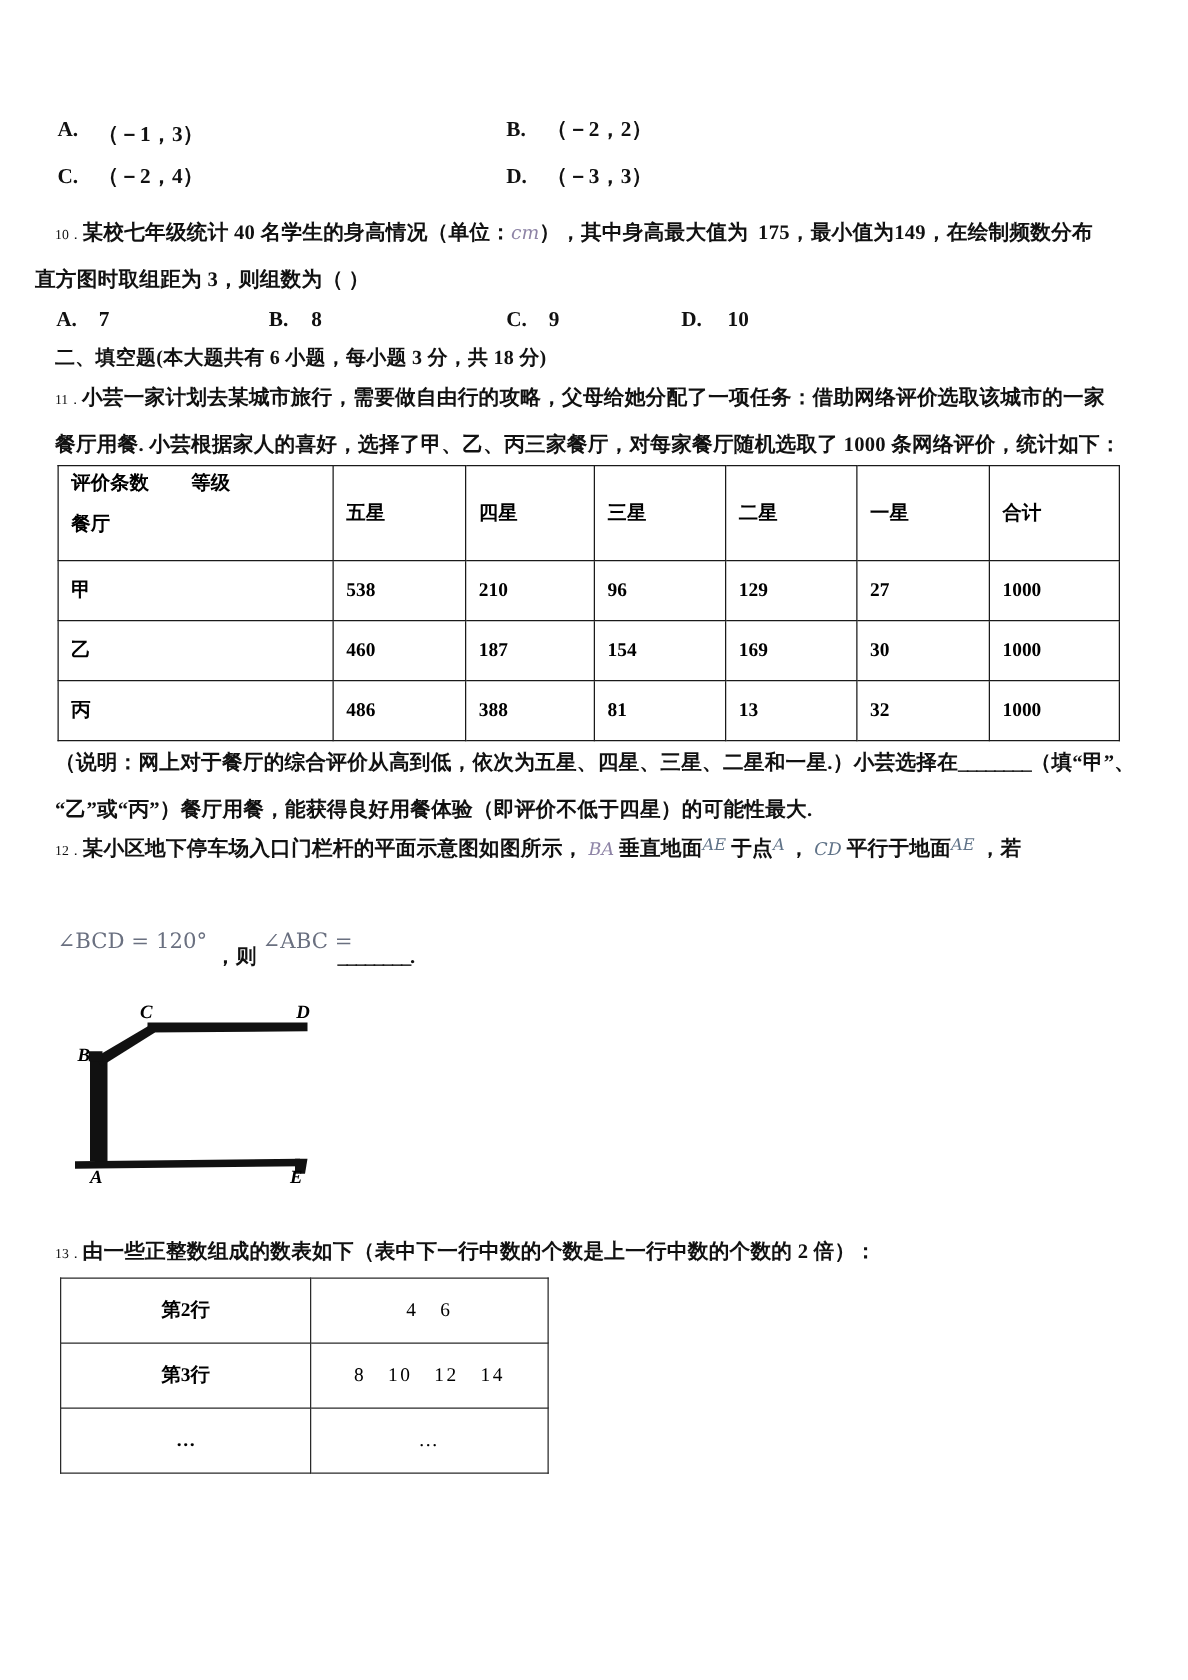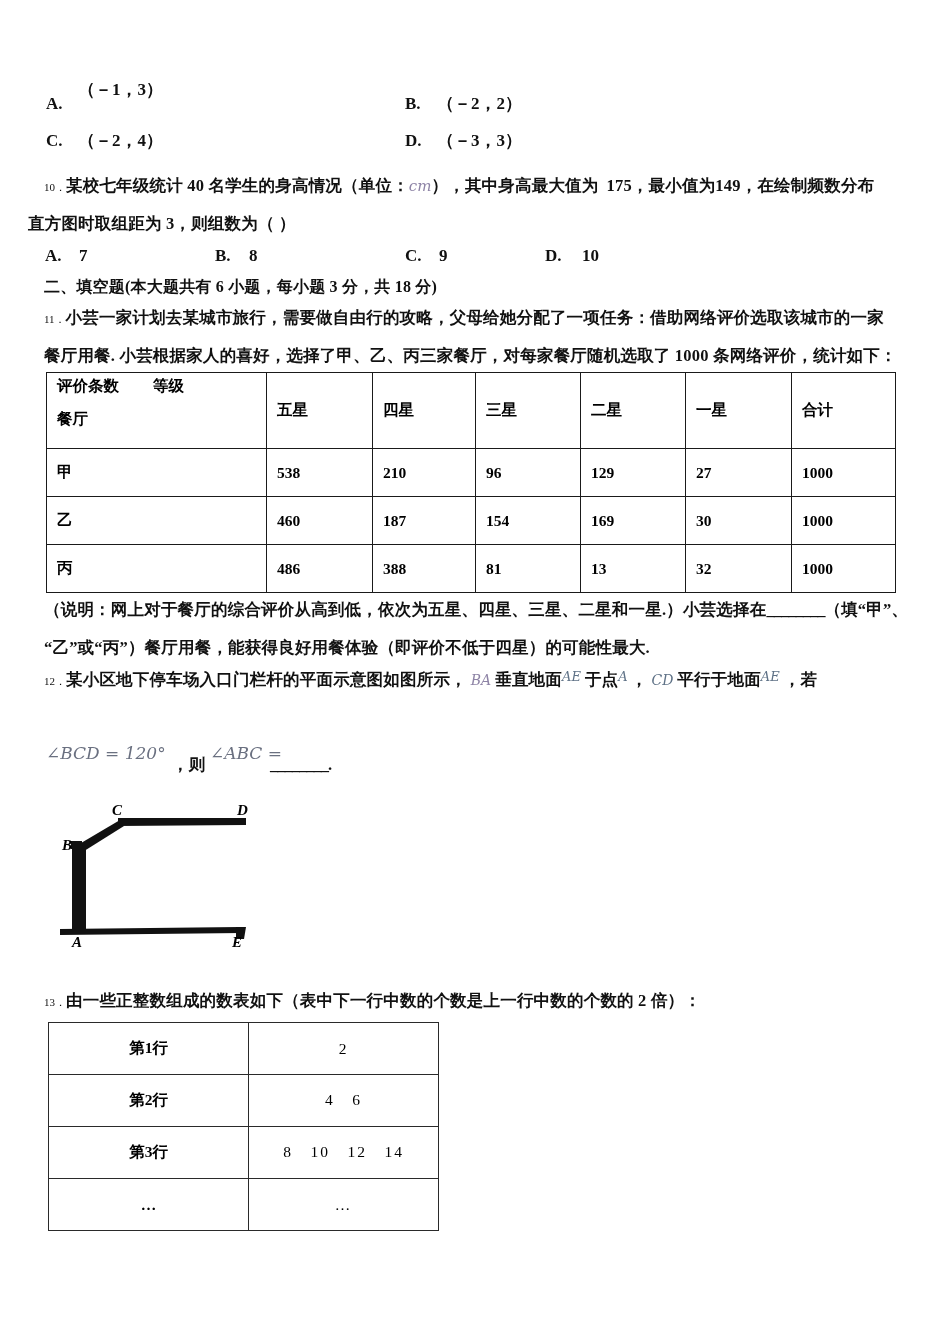--- a/index.html
+++ b/index.html
@@ -48,21 +48,20 @@
     font-style: italic;
     color: #5c6272;
     font-size: 14px;
   }
   .mth.sup {
     font-size: 13px;
     vertical-align: 4px;
   }
   .mthbig {
     font-family: "DejaVu Serif", "Liberation Serif", serif;
-    font-style: italic;
     color: #6a7080;
     font-size: 17px;
   }
   .mlt { color: #8e84a6; }
   .mbl { color: #5f7287; }
 
   
   #tbl-ratings {
     position: absolute;
     left: 46px;
@@ -128,21 +127,21 @@
   }
 
   .blankline { letter-spacing: -1px; }
 </style>
 </head>
 <body>
 
 <div class="page">
 
   <div class="ln opt" style="left:46px; top:95px;">A.</div>
-  <div class="ln opt" style="left:78px; top:81px;">（－1，3）</div>
+  <div class="ln opt" style="left:78px; top:99px;">（－1，3）</div>
 
   <div class="ln opt" style="left:405px; top:95px;">B.</div>
   <div class="ln opt" style="left:437px; top:95px;">（－2，2）</div>
 
   <div class="ln opt" style="left:46px; top:132px;">C.</div>
   <div class="ln opt" style="left:78px; top:132px;">（－2，4）</div>
 
   <div class="ln opt" style="left:405px; top:132px;">D.</div>
   <div class="ln opt" style="left:437px; top:132px;">（－3，3）</div>
 
@@ -270,24 +269,20 @@
     <span class="qnum">13．</span><span class="cjk">由一些正整数组成的数表如下（表中下一行中数的个数是上一行中数的个数的 2 倍）：</span>
   </div>
 
   <table id="tbl-rows">
     <colgroup>
         <col style="width:200px">
         <col style="width:190px">
       </colgroup>
     <tbody>
       <tr>
-        <td>第1行</td>
-        <td class="vals">2</td>
-      </tr>
-      <tr>
         <td>第2行</td>
         <td class="vals">4　6</td>
       </tr>
       <tr>
         <td>第3行</td>
         <td class="vals">8　10　12　14</td>
       </tr>
       <tr>
         <td>…</td>
         <td class="vals">…</td>

